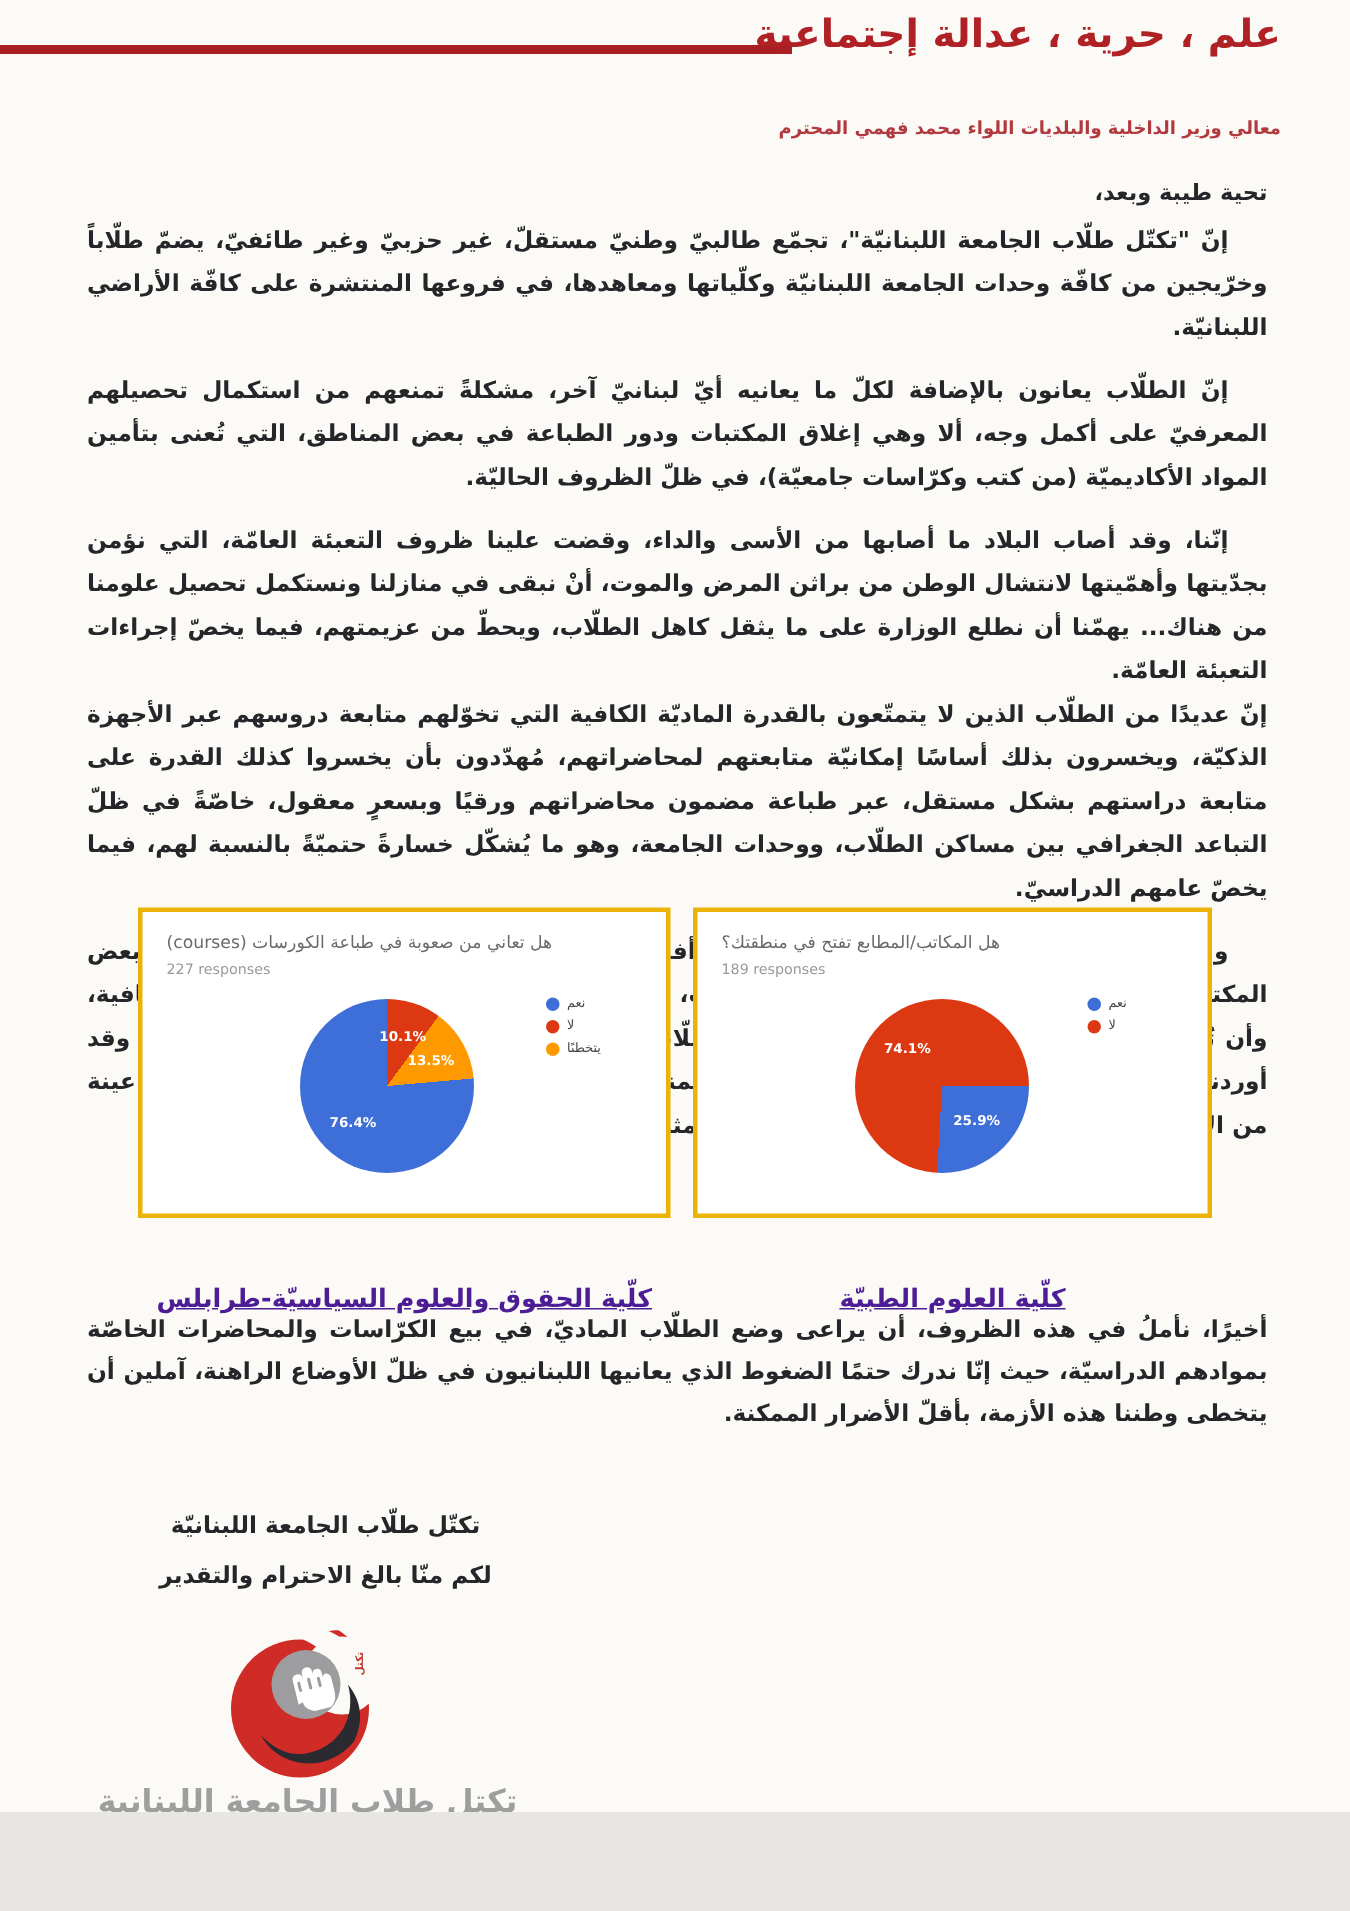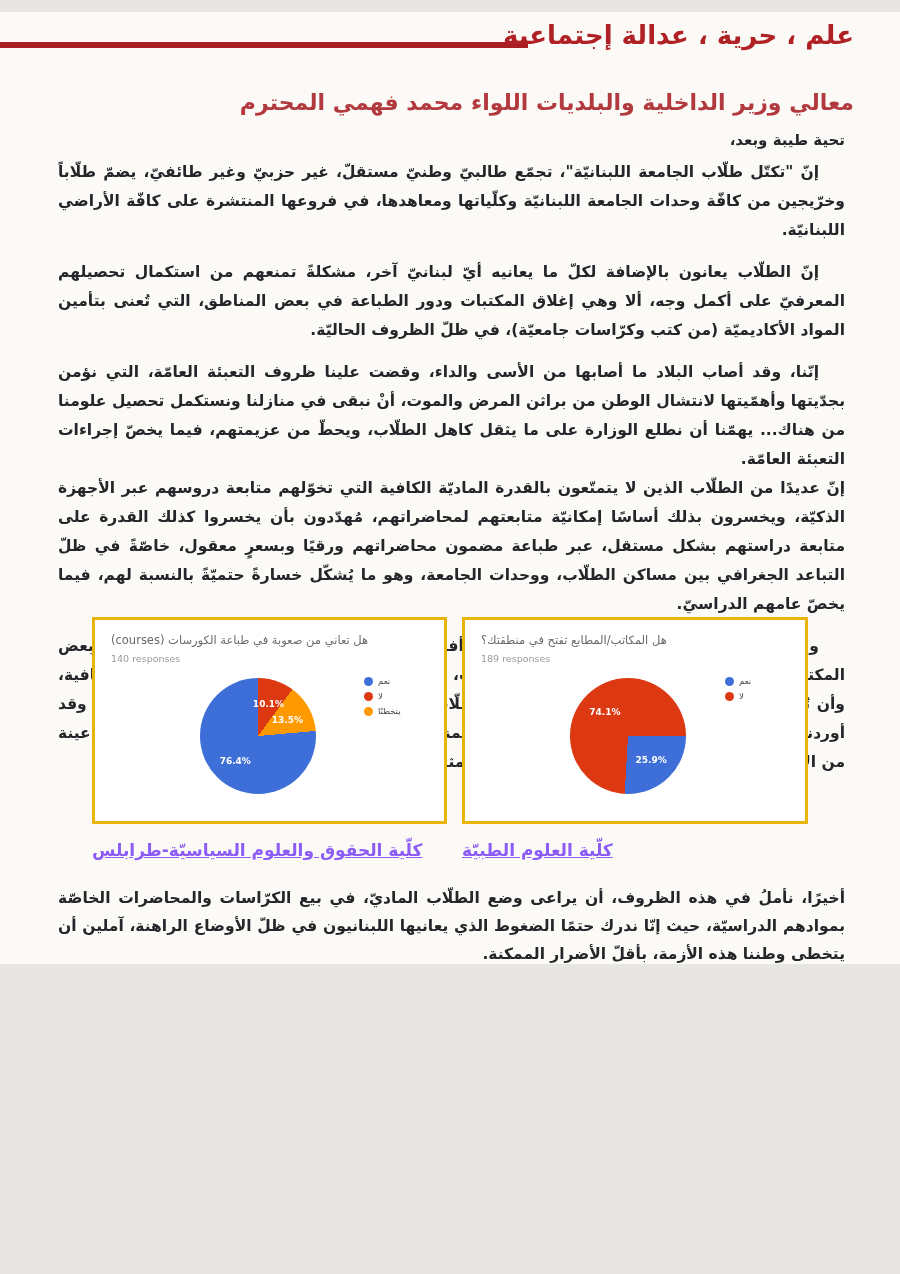--- a/index.html
+++ b/index.html
@@ -2,40 +2,40 @@
 <html lang="ar"><head>
 <meta charset="utf-8">
 <style>
   html,body{margin:0;padding:0;}
   body{
     font-family:"DejaVu Sans", sans-serif;
     background:#e8e6e2;
   }
   .page{
     position:relative;
-    width:900px;height:952px;
-    margin:12px auto;
+    width:900px;height:1208px;
+    margin:0 auto;
     background:#fcfaf7;
     overflow:hidden;
   }
   
   .motto-line{
     position:absolute;left:0;top:30px;height:6px;width:528px;
     background:#a91e23;
   }
   .motto{
     position:absolute;top:8px;right:46px;
     direction:rtl;
     font-size:26px;font-weight:bold;color:#b02126;
     letter-spacing:.5px;
   }
   .recipient{
     position:absolute;top:78px;right:46px;
     direction:rtl;
-    font-size:22px;font-weight:bold;color:#b23a3f;
+    font-size:12px;font-weight:bold;color:#b23a3f;
   }
   .salutation{
     position:absolute;top:119px;right:55px;
     direction:rtl;
     font-size:15px;font-weight:bold;color:#26262a;
   }
   
   .letter{
     position:absolute;top:146px;left:58px;right:55px;
     direction:rtl;
@@ -73,23 +73,23 @@
   .chart-legend{
     position:absolute;top:56px;right:16px;width:64px;text-align:right;
   }
   .legend-item{display:flex;align-items:center;margin-bottom:5px;}
   .legend-dot{
     width:9px;height:9px;border-radius:50%;flex:0 0 9px;margin-right:5px;
   }
   .legend-label{font-size:8.5px;color:#444;direction:rtl;}
   
   .caption{
-    position:absolute;top:828px;
-    direction:rtl;text-align:left;
-    font-size:17px;font-weight:bold;color:#8b5cf6;
+    position:absolute;top:856px;
+    direction:rtl;text-align:center;
+    font-size:17px;font-weight:bold;color:#4c1d95;
     text-decoration:underline;
   }
   .caption.left{left:92px;width:355px;}
   .caption.right{left:462px;width:346px;}
   
   .closing{
     position:absolute;top:872px;left:58px;right:55px;
     direction:rtl;text-align:justify;
     font-size:15.5px;line-height:28px;font-weight:600;color:#26262a;
   }
@@ -140,21 +140,21 @@
   <div class="letter">
     <p>إنّ "تكتّل طلّاب الجامعة اللبنانيّة"، تجمّع طالبيّ وطنيّ مستقلّ، غير حزبيّ وغير طائفيّ، يضمّ طلّاباً وخرّيجين من كافّة وحدات الجامعة اللبنانيّة وكلّياتها ومعاهدها، في فروعها المنتشرة على كافّة الأراضي اللبنانيّة.</p>
     <p>إنّ الطلّاب يعانون بالإضافة لكلّ ما يعانيه أيّ لبنانيّ آخر، مشكلةً تمنعهم من استكمال تحصيلهم المعرفيّ على أكمل وجه، ألا وهي إغلاق المكتبات ودور الطباعة في بعض المناطق، التي تُعنى بتأمين المواد الأكاديميّة (من كتب وكرّاسات جامعيّة)، في ظلّ الظروف الحاليّة.</p>
     <p>إنّنا، وقد أصاب البلاد ما أصابها من الأسى والداء، وقضت علينا ظروف التعبئة العامّة، التي نؤمن بجدّيتها وأهمّيتها لانتشال الوطن من براثن المرض والموت، أنْ نبقى في منازلنا ونستكمل تحصيل علومنا من هناك... يهمّنا أن نطلع الوزارة على ما يثقل كاهل الطلّاب، ويحطّ من عزيمتهم، فيما يخصّ إجراءات التعبئة العامّة.</p>
     <p>إنّ عديدًا من الطلّاب الذين لا يتمتّعون بالقدرة الماديّة الكافية التي تخوّلهم متابعة دروسهم عبر الأجهزة الذكيّة، ويخسرون بذلك أساسًا إمكانيّة متابعتهم لمحاضراتهم، مُهدّدون بأن يخسروا كذلك القدرة على متابعة دراستهم بشكل مستقل، عبر طباعة مضمون محاضراتهم ورقيًا وبسعرٍ معقول، خاصّةً في ظلّ التباعد الجغرافي بين مساكن الطلّاب، ووحدات الجامعة، وهو ما يُشكّل خسارةً حتميّةً بالنسبة لهم، فيما يخصّ عامهم الدراسيّ.</p>
     <p>وبما أنّنا ندرك حرص الوزارة على مصالح كافّة أفراد المجتمع، نتوجّه إليكم، بطلب فتح إحدى أو بعض المكتبات، في كلّ منطقة، بإشراف أجهزة البلديّات، على أن تُراعى فيها أسس الوقاية الصحية الكافية، وأن تُقدّم خدمة توصيل المطبوعات إلى منازل الطلّاب، من المكتبات أو بالتعاون مع عناصر البلديّة؛ وقد أوردنا هذا الموضوع في عدد من الاستبيانات التي قمنا بها في معظم كليات الجامعة اللبنانية، وإليكم عينة من الإجابات والمقترحات التي وردت، على سبيل المثال لا الحصر:</p>
   </div>
 
   <div class="chart-panel left">
     <div class="chart-title">هل تعاني من صعوبة في طباعة الكورسات (courses)</div>
-    <div class="chart-responses">140 responses</div>
+    <div class="chart-responses">227 responses</div>
     <div class="pie" style="background: conic-gradient(rgb(220, 57, 18) 0deg, rgb(220, 57, 18) 36.36deg, rgb(255, 153, 0) 36.36deg, rgb(255, 153, 0) 84.96deg, rgb(62, 111, 216) 84.96deg, rgb(62, 111, 216) 360deg);">
         <span class="slice-label" style="left: 35.2818px; top: 82.8099px;">76.4%</span>
         <span class="slice-label" style="left: 68.4958px; top: 26.0393px;">10.1%</span>
         <span class="slice-label" style="left: 87.3249px; top: 41.5167px;">13.5%</span>
       </div>
     <div class="chart-legend">
         <div class="legend-item">
           <span class="legend-dot" style="background: rgb(62, 111, 216);"></span>
           <span class="legend-label">نعم</span>
         </div>
@@ -215,18 +215,19 @@
         <circle cx="64" cy="40" r="23" fill="#9d9d9f"></circle>
         <g transform="rotate(-14 64 40)">
           <path d="M56,52 L56,36 q0,-4 3.5,-4 q3.5,0 3.5,4 l0,-3 q0,-4 3.5,-4 q3.5,0 3.5,4 l0,2 q0,-3.4 3,-3.4 q3,0 3,3.4 l0,3 q1,-2.6 3.4,-1.6 q2,1 2,3.6 l0,9 q0,7 -5,9.5 l-11,0 q-6,-2 -6.4,-7.5 Z" fill="#ffffff"></path>
           <rect x="58.5" y="37" width="2" height="7" rx="1" fill="#9d9d9f"></rect>
           <rect x="65.5" y="36" width="2" height="8" rx="1" fill="#9d9d9f"></rect>
           <rect x="72" y="37" width="2" height="7" rx="1" fill="#9d9d9f"></rect>
         </g>
       </svg>
       <span class="logo-side-text">تكتل</span>
     </div>
+    <div class="logo-title">تكتل طلاب الجامعة اللبنانية</div>
   </div>
 
   <div class="footer-line"></div>
   <div class="footer-date">في 1.5.2020</div>
 
 </div>
 
 </body></html>

